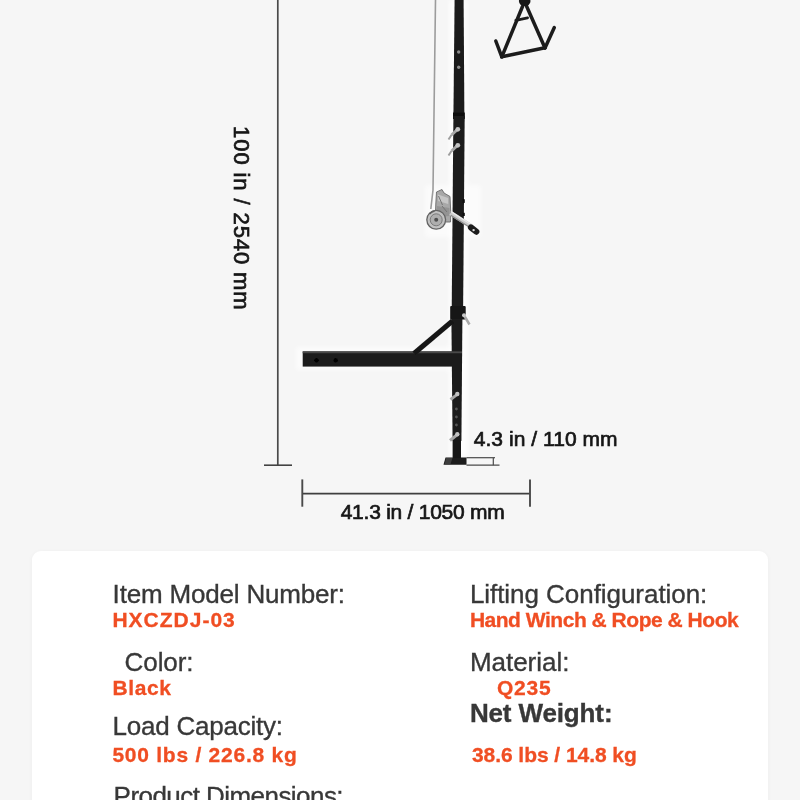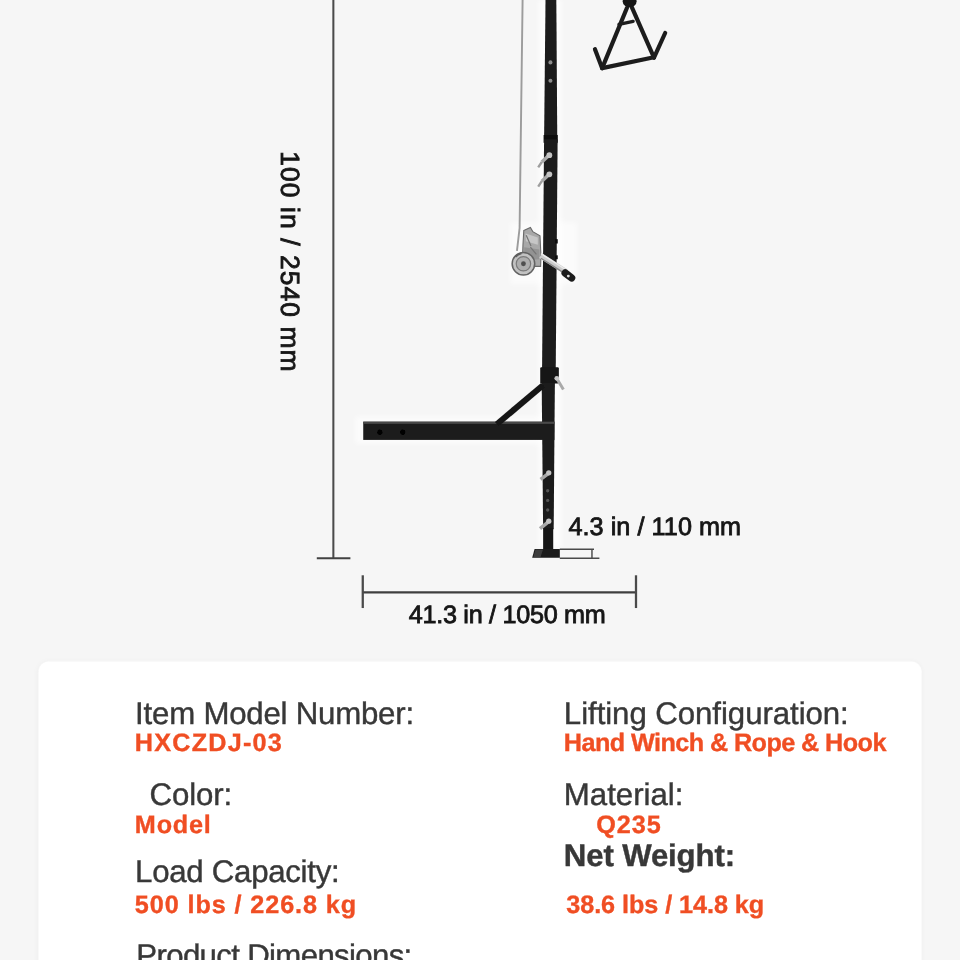--- a/index.html
+++ b/index.html
@@ -104,21 +104,21 @@
     <path d="M515.8,20.3 L527.6,17.8" stroke-width="2.8"></path>
   </g>
   <ellipse cx="524.7" cy="1" rx="5.8" ry="5.2" fill="#191919"></ellipse>
   </g>
 </svg>
 
 <div class="card"></div>
 <div class="t lab" style="left:112.6px;top:580.8px;letter-spacing:-0.18px;">Item Model Number:</div>
 <div class="t val" style="left:112.4px;top:608.5px;letter-spacing:1.0px;text-align:right;">HXCZDJ-03</div>
 <div class="t lab" style="left:112.6px;top:649.2px;letter-spacing:-0.1px;margin-left:12px;">Color:</div>
-<div class="t val" style="left:112.4px;top:677.3px;letter-spacing:0.65px;">Model</div>
+<div class="t val" style="left:112.4px;top:677.3px;letter-spacing:0.65px;">Black</div>
 <div class="t lab" style="left:112.6px;top:713.3px;letter-spacing:-0.23px;">Load Capacity:</div>
 <div class="t val" style="left:112.4px;top:743.6px;letter-spacing:0.75px;text-align:center;">500 lbs / 226.8 kg</div>
 <div class="t lab" style="left:113.6px;top:782.5px;letter-spacing:-0.55px;">Product Dimensions:</div>
 
 <div class="t lab" style="left:469.9px;top:580.8px;letter-spacing:-0.05px;">Lifting Configuration:</div>
 <div class="t val" style="left:469.9px;top:608.5px;letter-spacing:-0.48px;">Hand Winch &amp; Rope &amp; Hook</div>
 <div class="t lab" style="left:469.9px;top:649.2px;letter-spacing:-0.02px;">Material:</div>
 <div class="t val" style="left:471.9px;top:676.5px;letter-spacing:0.8px;margin-left:25px;">Q235</div>
 <div class="t lab" style="left:469.9px;top:700px;letter-spacing:-0.13px;font-weight:bold;">Net Weight:</div>
 <div class="t val" style="left:471.9px;top:743.6px;letter-spacing:-0.05px;">38.6 lbs / 14.8 kg</div>

